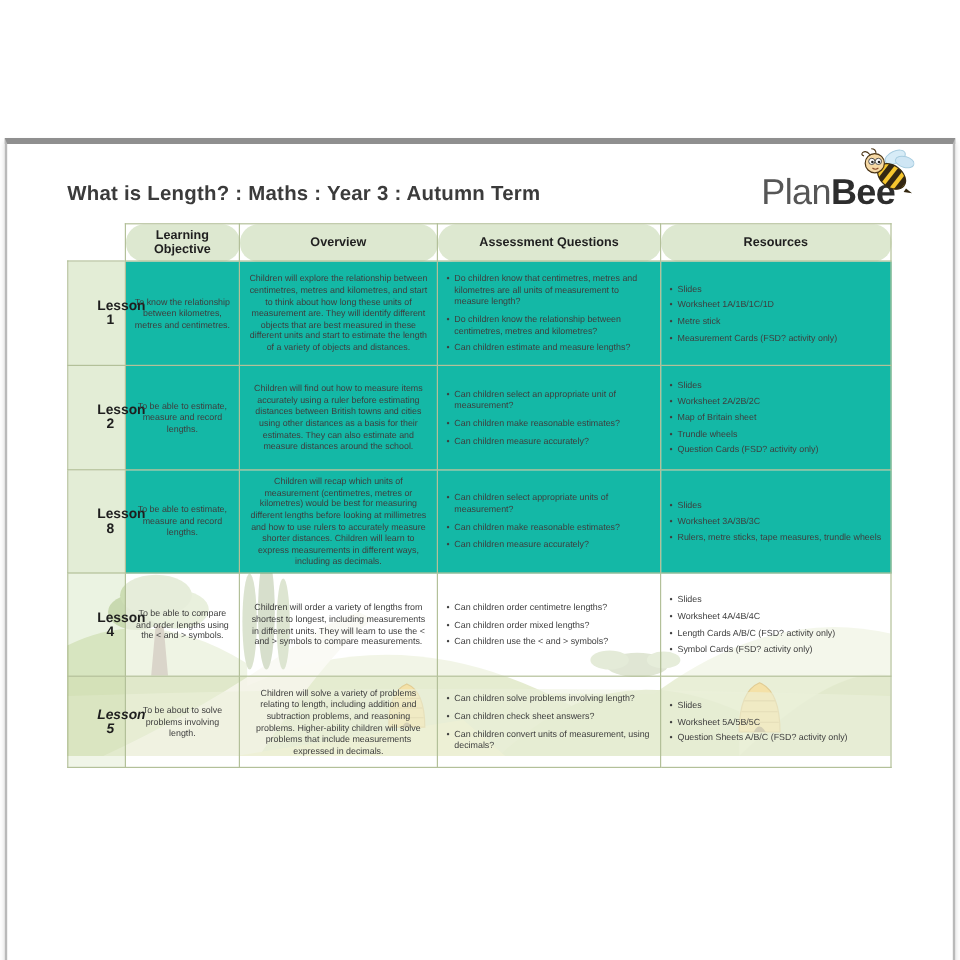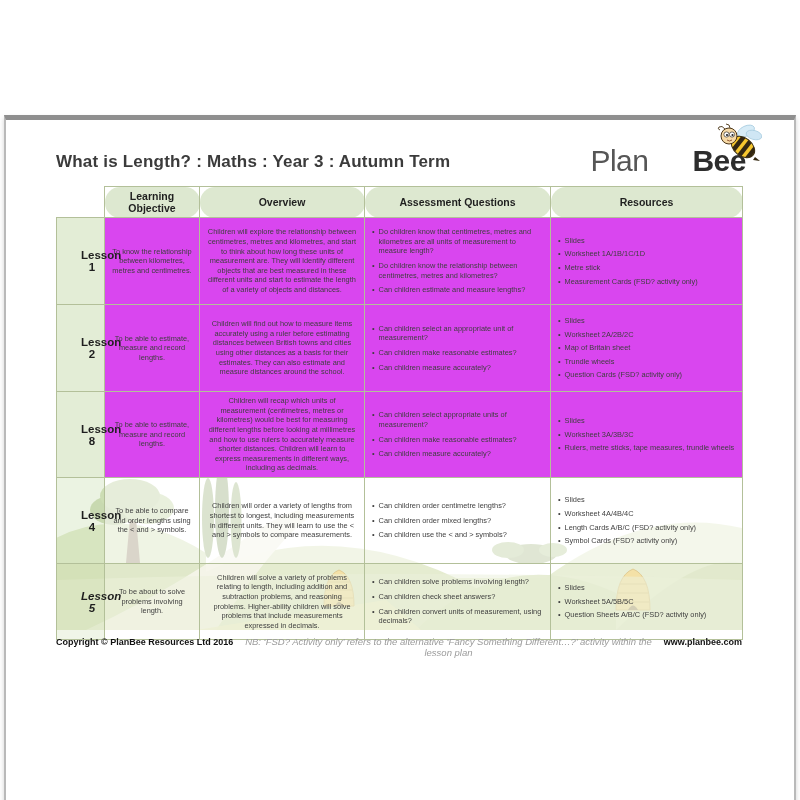--- a/index.html
+++ b/index.html
@@ -15,41 +15,41 @@
     border-top:5px solid #8f8f8f;border-bottom:5px solid #939393;
     box-shadow:0 3px 5px rgba(0,0,0,0.18);
   }
   .doc-title{
     position:absolute;left:50px;top:32px;font-size:17px;font-weight:bold;
     color:#3b3b3b;letter-spacing:0.2px;z-index:3;
   }
   .logo{position:absolute;right:48px;top:26px;z-index:3;}
   .logo-text{font-size:30px;letter-spacing:-0.5px;line-height:1;}
   .logo-plan{color:#565656;font-weight:400;margin-left:13px;}
-  .logo-bee{color:#2d2d2d;font-weight:700;margin-left:44px;}
+  .logo-bee{color:#2d2d2d;font-weight:700;}
   .bee-svg{position:absolute;top:-23px;right:-16px;}
 
   .landscape{position:absolute;left:50px;top:338px;width:686px;height:172px;z-index:1;}
 
   .plan-table{
     position:absolute;left:50px;top:66px;z-index:2;width:686px;
     border-collapse:collapse;table-layout:fixed;
   }
   .plan-table th,.plan-table td{border:1px solid #b3c099;box-sizing:border-box;padding-left:24px;}
   th.corner{border:none;background:transparent;}
   th.colhead{
     background:#dde8d0;font-size:10.5px;font-weight:700;color:#1f1f1f;
     padding:3px 2px;height:20px;border-radius:15px;
   }
   td{vertical-align:middle;}
   td.lesson{
     background:#e3edd6;text-align:center;font-weight:700;font-size:11.5px;color:#1e1e1e;
   }
   td.body-cell{
-    background:#d946ef;font-size:7.4px;color:#3e3e3e;line-height:1.3;padding:4px 7px;
+    background:#14b8a6;font-size:7.4px;color:#3e3e3e;line-height:1.3;padding:4px 7px;
   }
   td.center-cell{text-align:center;}
   .bullet-item{display:flex;gap:4px;text-align:left;margin:4px 0;}
   .ql .bullet-item{margin:5px 0;}
   .bullet-dot{flex:0 0 auto;}
   tr.r1{height:87px;} tr.r2{height:87px;} tr.r3{height:86px;}
   tr.r4{height:86px;} tr.r5{height:76px;}
   tr.trans-1 td.body-cell{background:rgba(255,255,255,0.72);}
   tr.trans-1 td.lesson{background:rgba(225,236,210,0.65);}
   tr.trans-2 td.body-cell{background:rgba(255,255,255,0.45);}
@@ -327,19 +327,14 @@
             </div>
             <div class="bullet-item">
               <span class="bullet-dot">•</span>
               <span>Question Sheets A/B/C (FSD? activity only)</span>
             </div>
           </td>
     </tr>
   </tbody>
     </table>
 
-  <div class="footer">
-    <span class="footer-copyright">Copyright © PlanBee Resources Ltd 2016</span>
-    <span class="footer-note">NB: ‘FSD? Activity only’ refers to the alternative ‘Fancy Something Different…?’ activity within the lesson plan</span>
-    <span class="footer-site">www.planbee.com</span>
-  </div>
 
 </div>
 
 </body></html>

